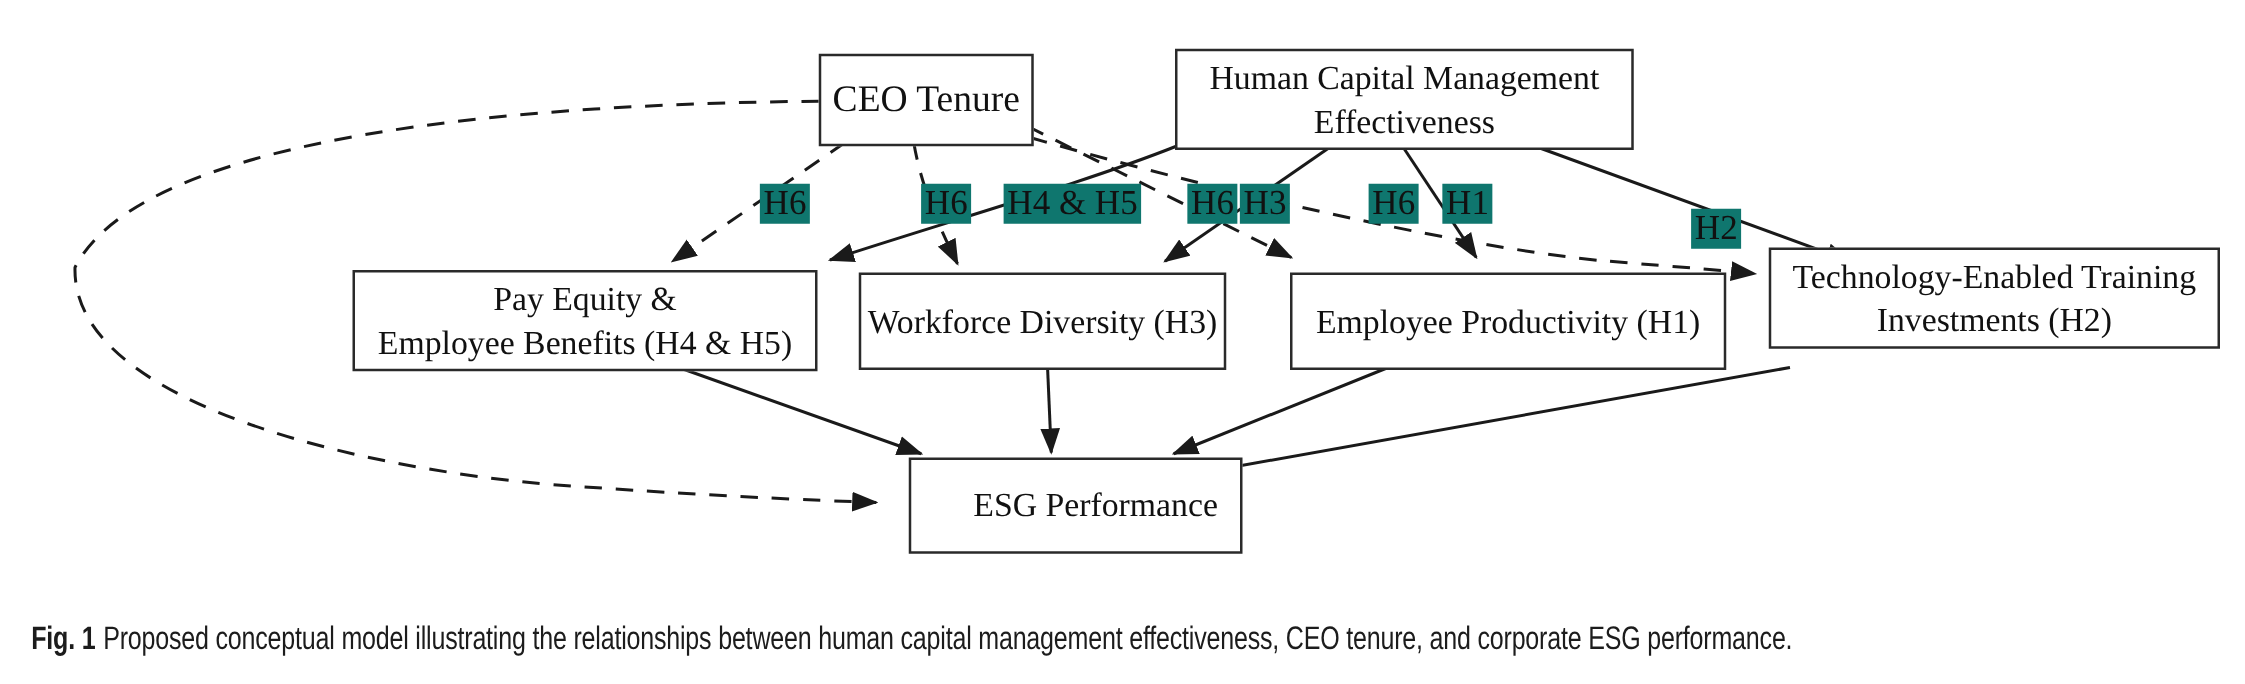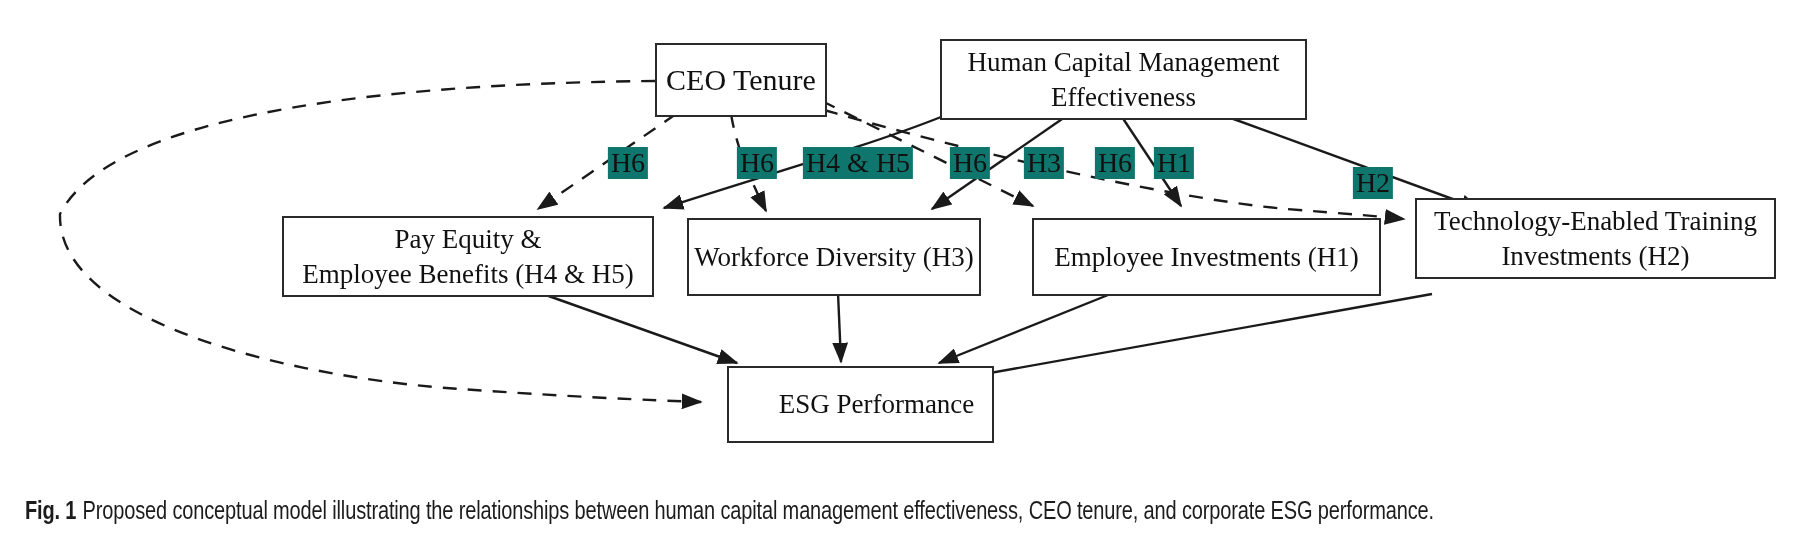--- a/index.html
+++ b/index.html
@@ -68,36 +68,36 @@
   <div class="node" style="left:282px;top:216px;width:368px;height:77px;justify-content:center;">
     <span>Pay Equity &amp;
 Employee Benefits (H4 &amp; H5)</span>
   </div>
 
   <div class="node" style="left:687px;top:218px;width:290px;height:74px;">
     <span>Workforce Diversity (H3)</span>
   </div>
 
   <div class="node" style="left:1032px;top:218px;width:345px;height:74px;">
-    <span>Employee Investments (H1)</span>
+    <span>Employee Productivity (H1)</span>
   </div>
 
   <div class="node" style="left:1415px;top:198px;width:357px;height:77px;">
     <span>Technology-Enabled Training
 Investments (H2)</span>
   </div>
 
   <div class="node" style="left:727px;top:366px;width:231px;height:73px;padding-left:32px;">
     <span>ESG Performance</span>
   </div>
 
   <span class="elabel" style="left:628px;top:163px;">H6</span>
   <span class="elabel" style="left:757px;top:163px;">H6</span>
   <span class="elabel" style="left:858px;top:163px;">H4 &amp; H5</span>
   <span class="elabel" style="left:970px;top:163px;">H6</span>
-  <span class="elabel" style="left:1012px;top:163px;margin-left:32px;">H3</span>
+  <span class="elabel" style="left:1012px;top:163px;">H3</span>
   <span class="elabel" style="left:1115px;top:163px;">H6</span>
   <span class="elabel" style="left:1174px;top:163px;">H1</span>
   <span class="elabel" style="left:1373px;top:163px;margin-top:20px;">H2</span>
 
   <p id="caption"><b>Fig. 1</b><span>Proposed conceptual model illustrating the relationships between human capital management effectiveness, CEO tenure, and corporate ESG performance.</span></p>
 
 </div>
 
 </body></html>

